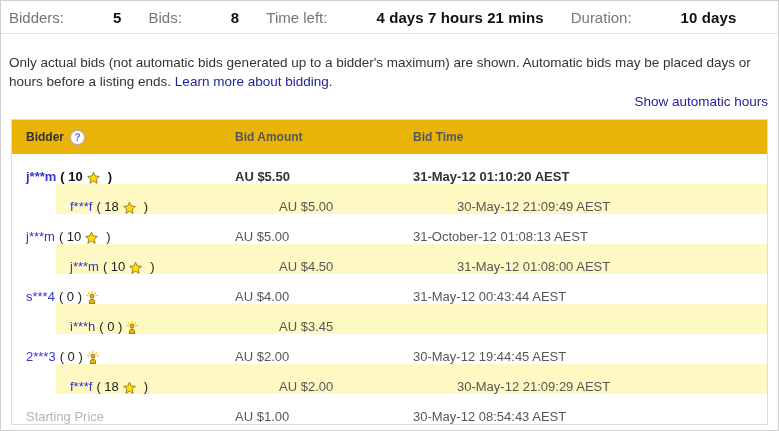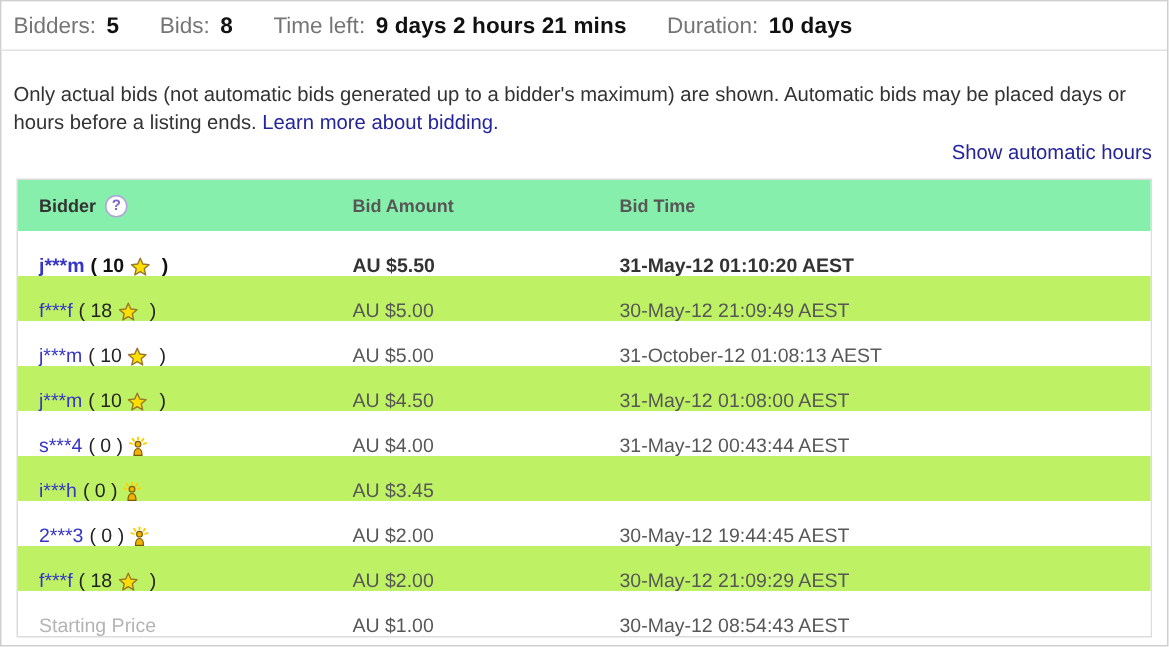--- a/index.html
+++ b/index.html
@@ -14,21 +14,21 @@
   }
 
   
   .stats-bar {
     height: 33px;
     display: flex; align-items: center;
     padding: 0 8px;
     border-bottom: 1px solid #e2e2e2;
     background:#fff;
   }
-  .stat { display: flex; align-items: baseline; margin-right: 27px; }
+  .stat { display: flex; align-items: baseline; margin-right: 27px; gap: 42px; }
   .stat-label { color:#757575; font-size: 15px; margin-right: 7px; }
   .stat-value { color:#111; font-size: 15px; font-weight: bold; letter-spacing: .1px; }
 
   
   .notice {
     margin: 19px 8px 0 8px;
     font-size: 13.5px;
     line-height: 19px;
     color:#333;
     max-width: 752px;
@@ -45,30 +45,30 @@
   
   .bid-table {
     margin: 10px 10px 0 10px;
     width: 757px;
     border: 1px solid #dcdcdc;
     background:#fff;
   }
   .thead {
     display: flex; align-items: center;
     height: 34px;
-    background: #86efac;
+    background: #eab308;
     font-size: 12px; font-weight: bold; color:#333;
   }
   .trow {
     display: flex; align-items: flex-end;
     height: 30px;
     font-size: 13px;
     background:#fff;
   }
-  .trow.alt { background:#bef264; }
+  .trow.alt { background:#fef9c3;margin-left:44px; }
   .cell { white-space: nowrap; overflow: hidden; }
   .c1 { width: 223px; padding-left: 14px; display:flex; align-items:center; }
   .c2 { width: 178px; }
   .c3 { flex: 1; }
   .c2, .c3 { color:#575757; }
 
   .bidder-name { color:#3535c6; }
   .fb-text { color:#222; margin-left: 4px; }
   .badge-icon { display:inline-flex; align-items:center; margin: 0 3px; position: relative; top:1px; }
 
@@ -96,21 +96,21 @@
   <div class="stat">
     <span class="stat-label">Bidders:</span>
     <span class="stat-value">5</span>
   </div>
   <div class="stat">
     <span class="stat-label">Bids:</span>
     <span class="stat-value">8</span>
   </div>
   <div class="stat">
     <span class="stat-label">Time left:</span>
-    <span class="stat-value">9 days 2 hours 21 mins</span>
+    <span class="stat-value">4 days 7 hours 21 mins</span>
   </div>
   <div class="stat">
     <span class="stat-label">Duration:</span>
     <span class="stat-value">10 days</span>
   </div>
 </div>
 
 <p class="notice"><span>Only actual bids (not automatic bids generated up to a bidder's maximum) are shown. Automatic bids may be placed days or hours before a listing ends. </span><a class="inline-link">Learn more about bidding.</a></p>
 
 <div class="show-auto-wrap">

